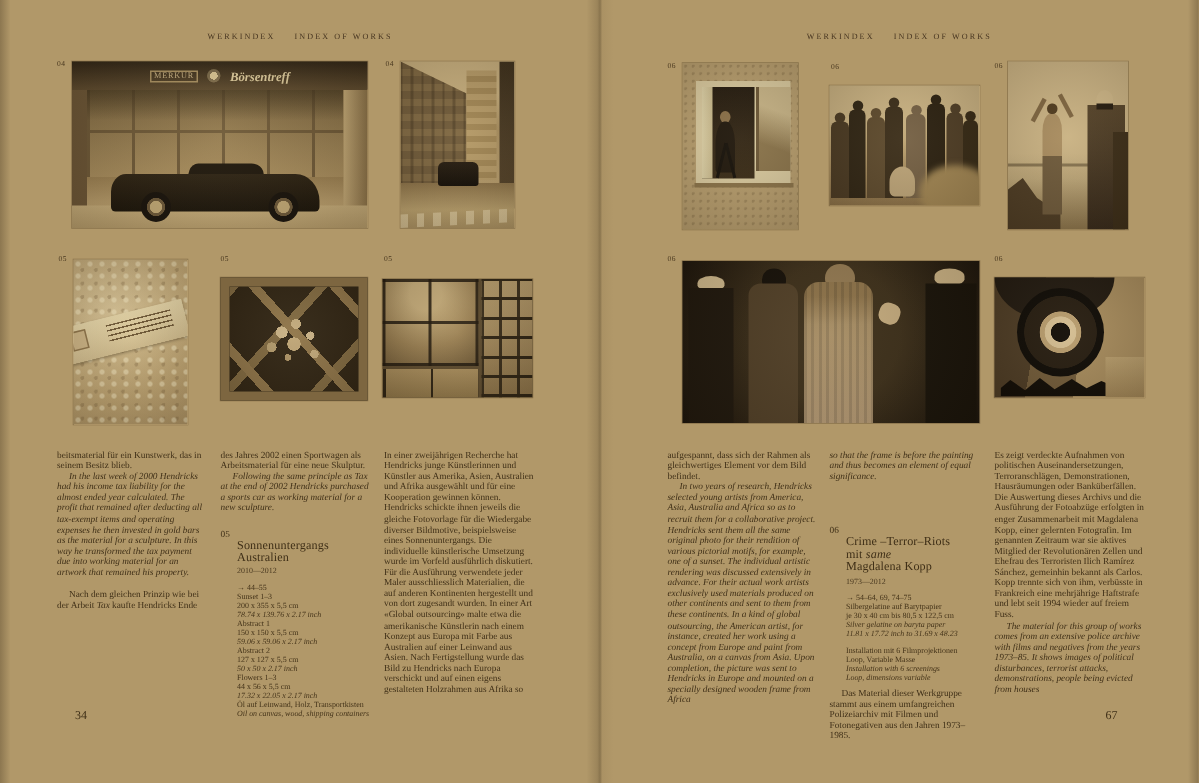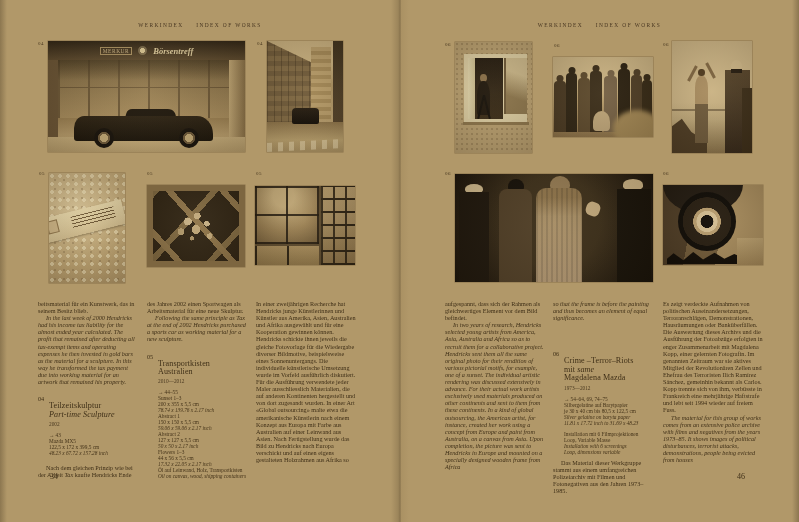--- a/index.html
+++ b/index.html
@@ -319,43 +319,30 @@
   <div class="photo ph-tire">
     <div class="fender"></div>
     <div class="wheel"></div>
     <div class="flat"></div>
     <div class="ground"></div>
   </div>
 
   <div class="col" style="left:38px">
     <p class="p">beitsmaterial für ein Kunstwerk, das in seinem Besitz blieb.</p>
     <p class="p it ind">In the last week of 2000 Hendricks had his income tax liability for the almost ended year calculated. The profit that remained after deducting all tax-exempt items and operating expenses he then invested in gold bars as the material for a sculpture. In this way he transformed the tax payment due into working material for an artwork that remained his property.</p>
-    <div class="entry">
-      <div class="e-num">04</div>
-      <div class="e-body">
-        <div class="e-title">Teilzeitskulptur</div>
-        <div class="e-title it">Part-time Sculpture</div>
-        <div class="e-year">2002</div>
-        <div class="e-gap"></div>
-        <div class="e-line">→ 43</div>
-        <div class="e-line">Mazda MX5</div>
-        <div class="e-line">122,5 x 172 x 399,5 cm</div>
-        <div class="e-line it">48.23 x 67.72 x 157.28 inch</div>
-      </div>
-    </div>
     <p class="p ind closing"><span>Nach dem gleichen Prinzip wie bei der Arbeit </span><span class="it">Tax</span><span> kaufte Hendricks Ende</span></p>
   </div>
 
   <div class="col" style="left:147px">
     <p class="p">des Jahres 2002 einen Sportwagen als Arbeitsmaterial für eine neue Skulptur.</p>
     <p class="p it ind">Following the same principle as Tax at the end of 2002 Hendricks purchased a sports car as working material for a new sculpture.</p>
     <div class="entry">
       <div class="e-num">05</div>
       <div class="e-body">
-        <div class="e-title">Transportkisten</div>
+        <div class="e-title">Sonnenuntergangs</div>
         <div class="e-title">Australien</div>
         <div class="e-year">2010—2012</div>
         <div class="e-gap"></div>
         <div class="e-line">→ 44–55</div>
         <div>
           <div class="e-line">Sunset 1–3</div>
           <div class="e-line">200 x 355 x 5,5 cm</div>
           <div class="e-line it">78.74 x 139.76 x 2.17 inch</div>
         </div>
         <div>
@@ -388,21 +375,21 @@
     <p class="p it ind">In two years of research, Hendricks selected young artists from America, Asia, Australia and Africa so as to recruit them for a collaborative project. Hendricks sent them all the same original photo for their rendition of various pictorial motifs, for example, one of a sunset. The individual artistic rendering was discussed extensively in advance. For their actual work artists exclusively used materials produced on other continents and sent to them from these continents. In a kind of global outsourcing, the American artist, for instance, created her work using a concept from Europe and paint from Australia, on a canvas from Asia. Upon completion, the picture was sent to Hendricks in Europe and mounted on a specially designed wooden frame from Africa</p>
   </div>
 
   <div class="col" style="left:553px;width:102px">
     <p class="p it">so that the frame is before the painting and thus becomes an element of equal significance.</p>
     <div class="entry m26">
       <div class="e-num">06</div>
       <div class="e-body">
         <div class="e-title">Crime –Terror–Riots</div>
         <div class="e-title"><span>mit </span><span class="it">same</span></div>
-        <div class="e-title">Magdalena Mazda</div>
+        <div class="e-title">Magdalena Kopp</div>
         <div class="e-year">1973—2012</div>
         <div class="e-gap"></div>
         <div class="e-line">→ 54–64, 69, 74–75</div>
         <div class="e-line">Silbergelatine auf Barytpapier</div>
         <div class="e-line">je 30 x 40 cm bis 80,5 x 122,5 cm</div>
         <div class="e-line it">Silver gelatine on baryta paper</div>
         <div class="e-line it">11.81 x 17.72 inch to 31.69 x 48.23</div>
         <div class="e-gap"></div>
         <div class="e-line">Installation mit 6 Filmprojektionen</div>
         <div class="e-line">Loop, Variable Masse</div>
@@ -412,18 +399,18 @@
     </div>
     <p class="p ind" style="margin-top:4px">Das Material dieser Werkgruppe stammt aus einem umfangreichen Polizeiarchiv mit Filmen und Fotonegativen aus den Jahren 1973–1985.</p>
   </div>
 
   <div class="col" style="left:663px">
     <p class="p">Es zeigt verdeckte Aufnahmen von politischen Auseinandersetzungen, Terroranschlägen, Demonstrationen, Hausräumungen oder Banküberfällen. Die Auswertung dieses Archivs und die Ausführung der Fotoabzüge erfolgten in enger Zusammenarbeit mit Magdalena Kopp, einer gelernten Fotografin. Im genannten Zeitraum war sie aktives Mitglied der Revolutionären Zellen und Ehefrau des Terroristen Ilich Ramírez Sánchez, gemeinhin bekannt als Carlos. Kopp trennte sich von ihm, verbüsste in Frankreich eine mehrjährige Haftstrafe und lebt seit 1994 wieder auf freiem Fuss.</p>
     <p class="p it ind">The material for this group of works comes from an extensive police archive with films and negatives from the years 1973–85. It shows images of political disturbances, terrorist attacks, demonstrations, people being evicted from houses</p>
   </div>
 
   <div class="pagenum" style="left:50px">34</div>
-  <div class="pagenum" style="left:737px">46</div>
+  <div class="pagenum" style="left:737px">67</div>
 
   <div class="gutter"></div>
   <div class="edge-l"></div>
   <div class="edge-r"></div>
 </div>
 
 </body></html>

